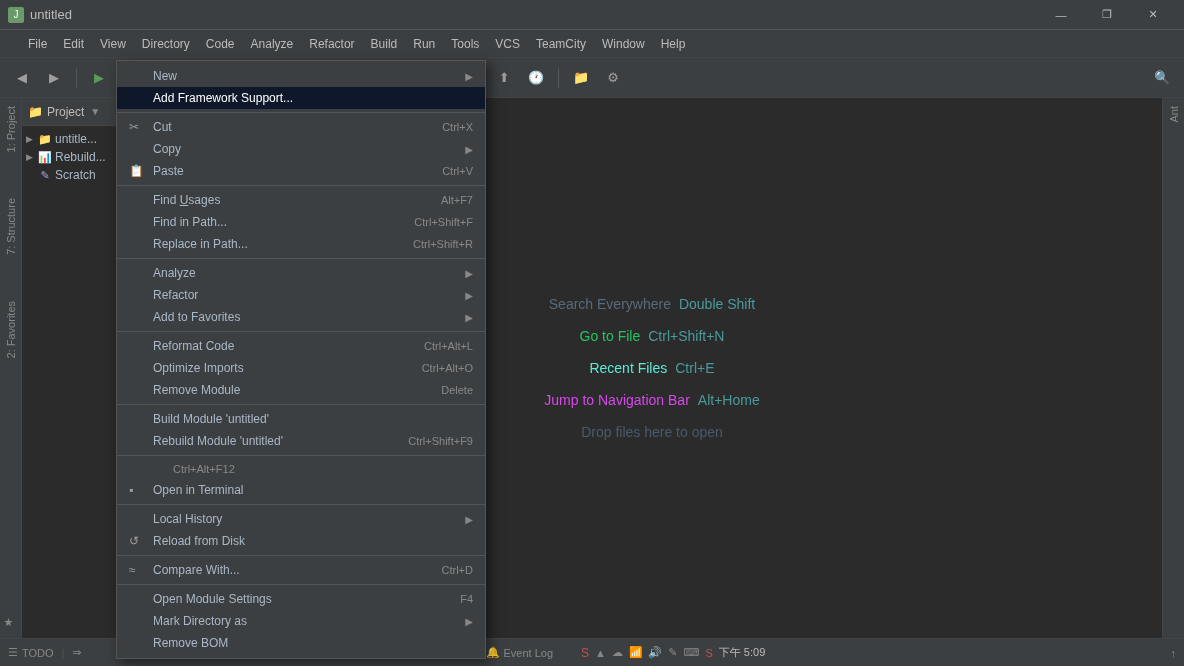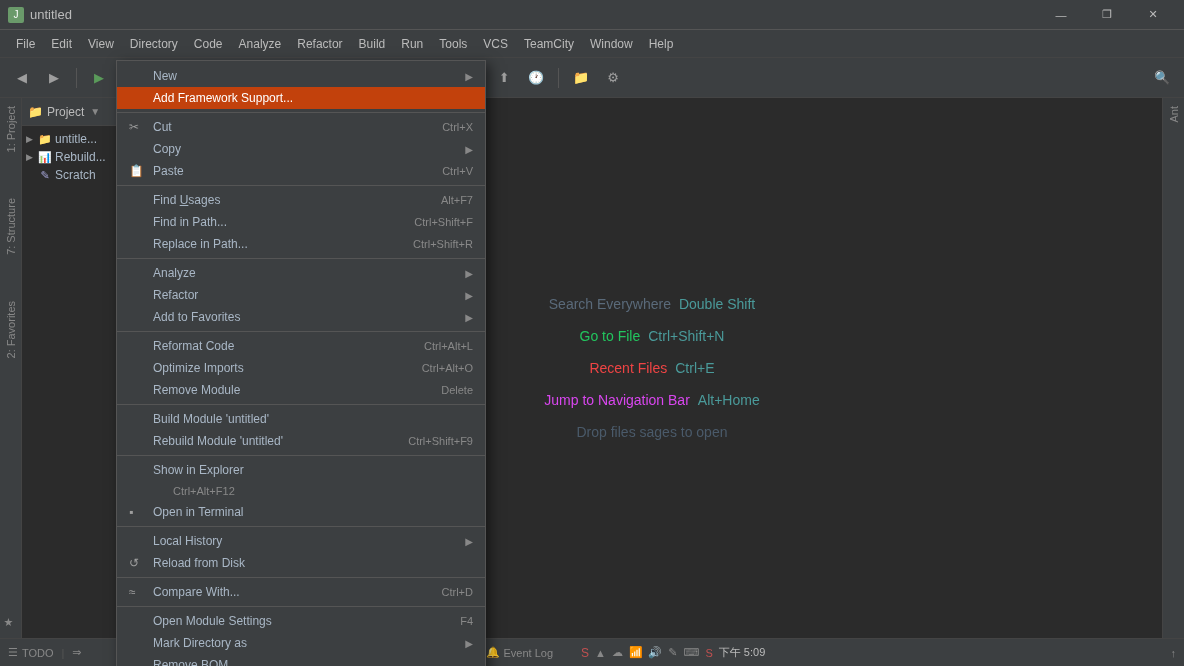--- a/index.html
+++ b/index.html
@@ -44,21 +44,21 @@
       display: flex; align-items: center; justify-content: center;
       color: #bbb; font-size: 11px; cursor: pointer;
     }
 
     
     #menu-bar {
       height: 28px;
       background: #3c3f41;
       display: flex;
       align-items: center;
-      padding: 0 8px;
+      padding: 0 20px;
       border-bottom: 1px solid #444;
     }
     #menu-bar .menu-item {
       padding: 4px 8px;
       color: #bbb;
       font-size: 12px;
       cursor: pointer;
       white-space: nowrap;
     }
 
@@ -169,21 +169,21 @@
     .ctx-item {
       display: flex;
       align-items: center;
       padding: 4px 12px;
       font-size: 12px;
       color: #a9b7c6;
       cursor: pointer;
       position: relative;
     }
     .ctx-item.highlighted {
-      background: #c2410c;
+      background: #0f172a;
       color: #fff;
     }
     .ctx-item .ctx-icon {
       width: 18px;
       margin-right: 6px;
       font-size: 12px;
       color: #9e9e9e;
     }
     .ctx-item.highlighted .ctx-icon { color: #fff; }
     .ctx-item .ctx-label {
@@ -483,24 +483,20 @@
     </div>
 
     <div class="ctx-item">
       <span class="ctx-icon"> </span>
       <span class="ctx-label">Rebuild Module 'untitled'</span>
       <span class="ctx-shortcut">Ctrl+Shift+F9</span>
     </div>
 
     <div class="ctx-separator"></div>
 
-    <div class="ctx-item">
-      <span class="ctx-icon"> </span>
-      <span class="ctx-label">Show in Explorer</span>
-    </div>
 
     <div class="ctx-item">
       <span class="ctx-icon"> </span>
       <span class="ctx-shortcut">Ctrl+Alt+F12</span>
     </div>
 
     <div class="ctx-item">
       <span class="ctx-icon">▪</span>
       <span class="ctx-label">Open in Terminal</span>
     </div>
@@ -550,28 +546,28 @@
   <div id="content-area" style="margin-left:0;">
     <div class="welcome-line">
       <span style="color:#5a6a7a;">Search Everywhere</span>
       <span class="key-hint" style="color:#4a9a9a;">Double Shift</span>
     </div>
     <div class="welcome-line">
       <span style="color:#22c55e;">Go to File</span>
       <span class="key-hint" style="color:#4a9a9a;">Ctrl+Shift+N</span>
     </div>
     <div class="welcome-line">
-      <span style="color:#ef4444;">Recent Files</span>
+      <span style="color:#5eead4;">Recent Files</span>
       <span class="key-hint" style="color:#4a9a9a;">Ctrl+E</span>
     </div>
     <div class="welcome-line">
       <span style="color:#d946ef;">Jump to Navigation Bar</span>
       <span class="key-hint" style="color:#4a9a9a;">Alt+Home</span>
     </div>
-    <div class="drop-hint">Drop files sages to open</div>
+    <div class="drop-hint">Drop files here to open</div>
   </div>
 
   <div id="right-tabs">
     <div class="vertical-tab">Ant</div>
   </div>
 
 </div>
 
 <div id="bottom-bar">
   <div class="todo-btn">

